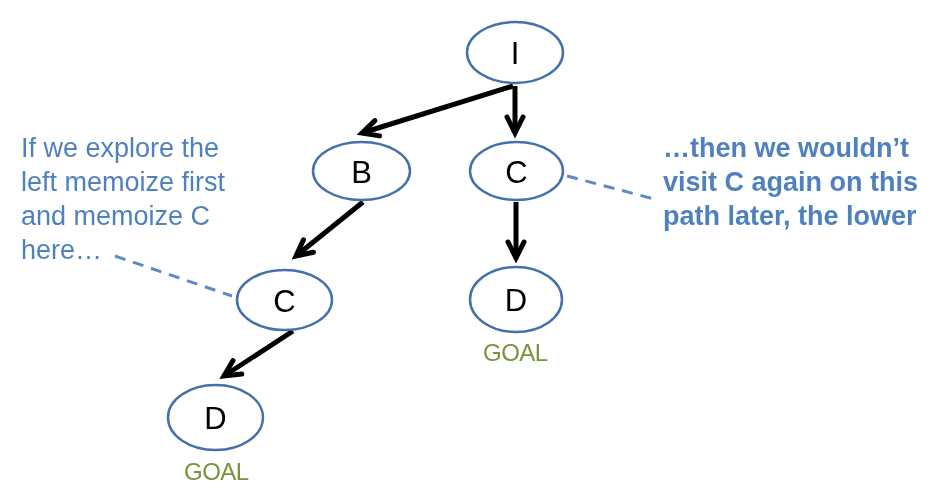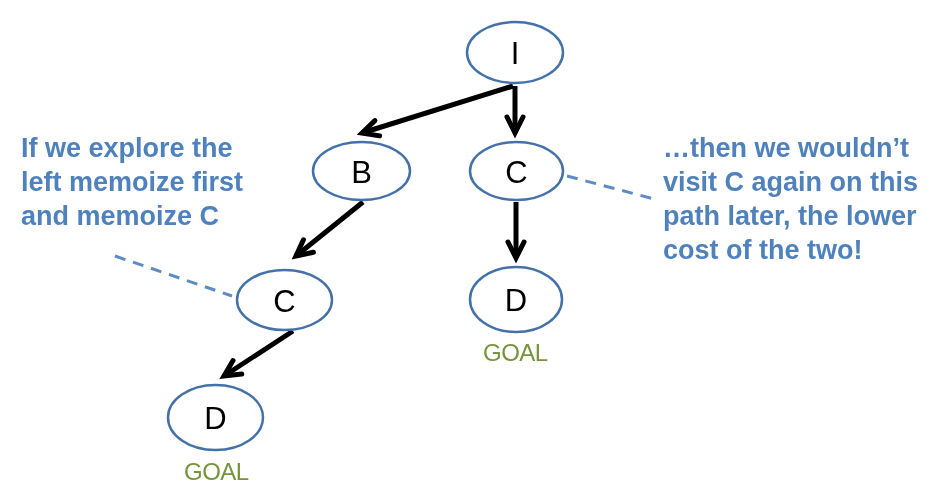--- a/index.html
+++ b/index.html
@@ -106,26 +106,26 @@
 
     <g>
       <ellipse class="node-ellipse" cx="215.5" cy="417.5" rx="47.5" ry="32.5"></ellipse>
       <text class="node-label" x="215.5" y="418.5" dy="0.35em">D</text>
     </g>
 
     <text class="goal-label" x="483" y="361">GOAL</text>
     <text class="goal-label" x="184" y="480">GOAL</text>
   </svg>
 
-  <div class="annotation" style="left:21px; top:131px;font-weight:bold;">
+  <div class="annotation" style="left:21px; top:131px;">
     <div>If we explore the</div>
     <div>left memoize first</div>
     <div>and memoize C</div>
+    <div>here…</div>
   </div>
 
   <div class="annotation" style="left:663px; top:131px;font-weight:bold;">
     <div>…then we wouldn’t</div>
     <div>visit C again on this</div>
     <div>path later, the lower</div>
-    <div>cost of the two!</div>
   </div>
 
 </div>
 
 </body></html>

